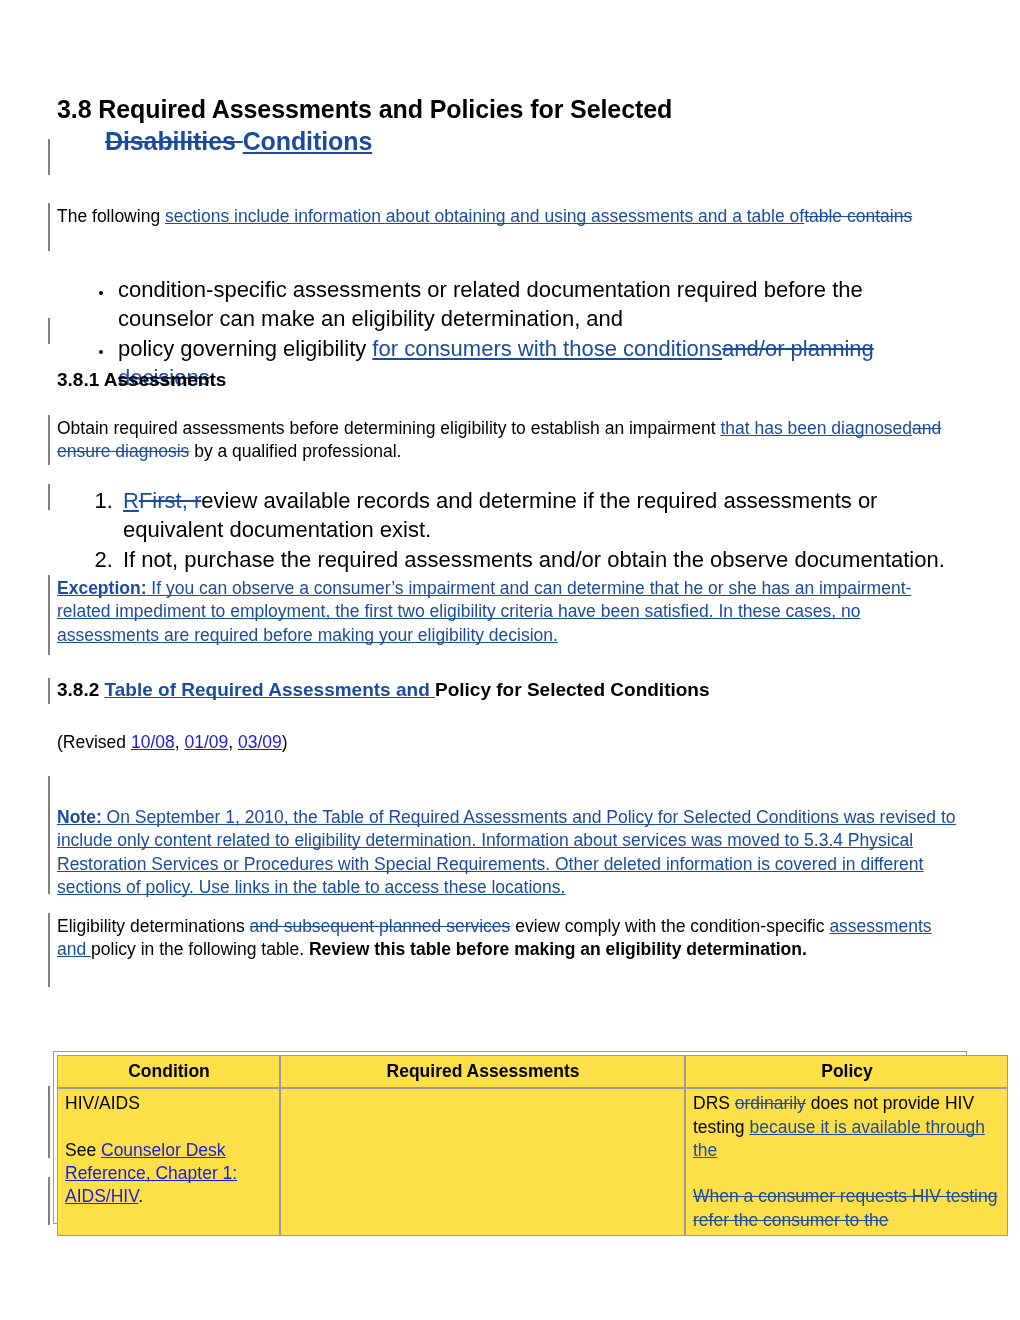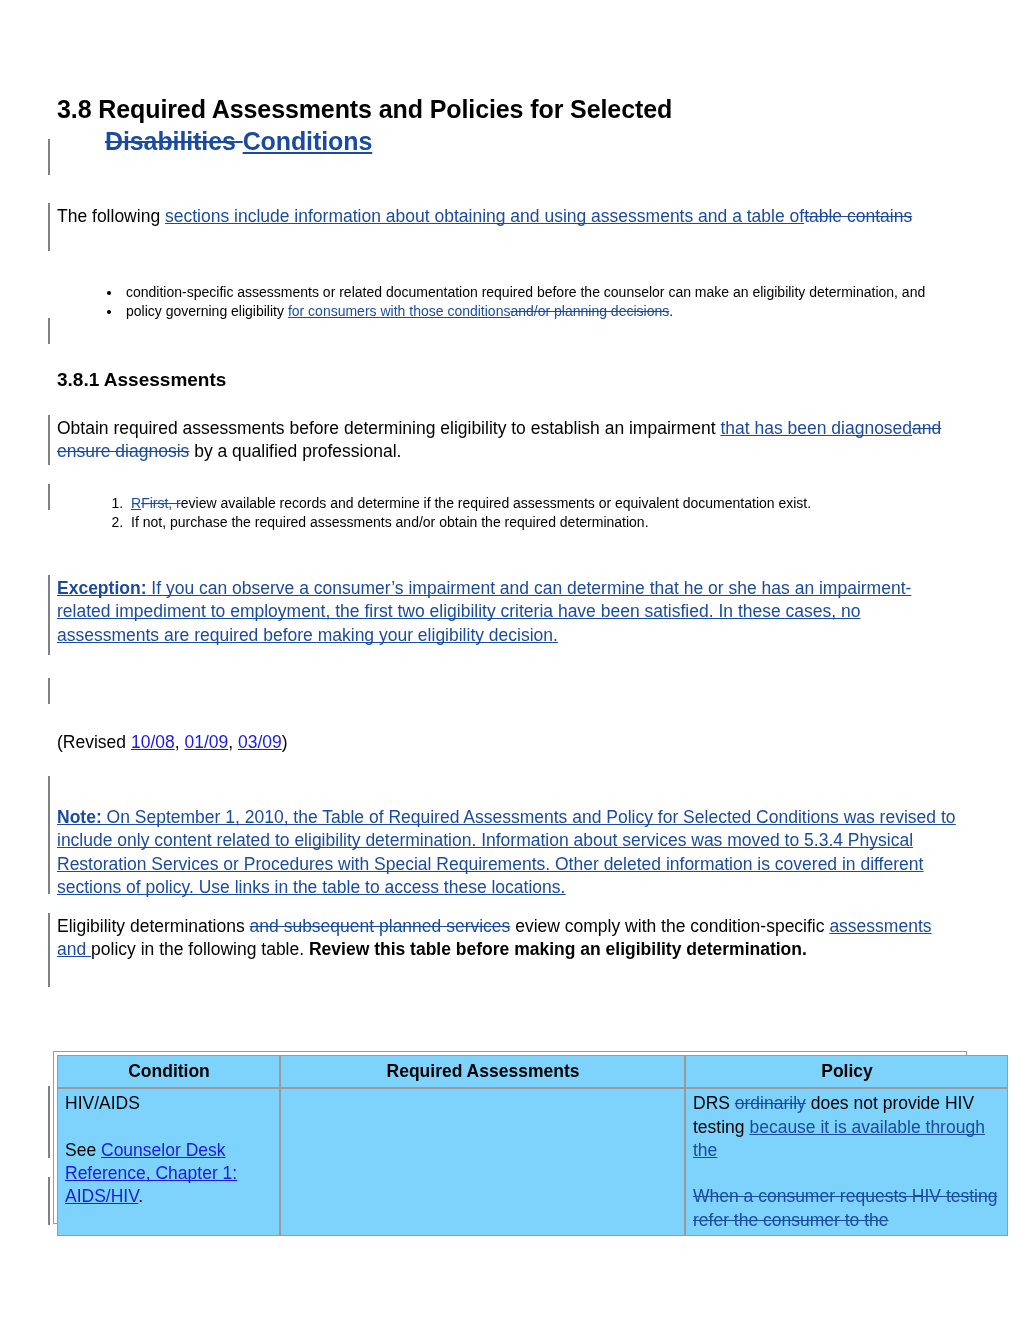--- a/index.html
+++ b/index.html
@@ -79,23 +79,23 @@
   }
 
   p.body {
     font-size: 17.5px;
     line-height: 1.33;
     margin: 0;
     padding: 0;
   }
 
   ul.bullets, ol.numbers {
-    margin: 8px;
+    margin: 0;
     padding: 0 0 0 57px;
-    font-size: 14px;
+    font-size: 22px;
     line-height: 1.33;
   }
   ul.bullets { list-style: disc; }
   ul.bullets li::marker { font-size: 13px; }
   ol.numbers { list-style: decimal; padding-left: 62px; }
   ul.bullets li, ol.numbers li { margin: 0; padding: 0 0 0 4px; }
 
   
   .blk { position: absolute; }
 
@@ -108,21 +108,21 @@
     border-collapse: separate;
     border-spacing: 0;
     table-layout: fixed;
     font-size: 17.5px;
   }
   table.req th, table.req td {
     border: 1px solid #9a9a9a;
     padding: 3px 6px 3px 7px;
     vertical-align: top;
     line-height: 1.33;
-    background: #7dd3fc;
+    background: #fde047;
   }
   table.req th {
     text-align: center;
     font-weight: bold;
     padding-top: 4px;
     padding-bottom: 4px;
   }
   table.req .c1 { width: 208px; }
   table.req .c2 { width: 390px; }
   table.req .c3 { width: 308px; }
@@ -179,28 +179,31 @@
     <h2 class="sub-title">3.8.1 Assessments</h2>
   </div>
 
   <div class="blk content" style="top:417px;">
     <p class="body"><span>Obtain required assessments before determining eligibility to establish an impairment </span><span class="ins">that has been diagnosed</span><span class="del">and ensure diagnosis</span><span> by a qualified professional.</span></p>
   </div>
 
   <div class="blk content" style="top:486px;">
     <ol class="numbers">
       <li><span class="ins">R</span><span class="del">First, r</span><span>eview available records and determine if the required assessments or equivalent documentation exist.</span></li>
-      <li><span>If not, purchase the required assessments and/or obtain the required determination.</span></li>
+      <li><span>If not, purchase the required assessments and/or obtain the observe documentation.</span></li>
     </ol>
   </div>
 
   <div class="blk content" style="top:577px;">
     <p class="body"><span class="ins b">Exception:</span><span class="ins"> If you can observe a consumer’s impairment and can determine that he or she has an impairment-related impediment to employment, the first two eligibility criteria have been satisfied. In these cases, no assessments are required before making your eligibility decision.</span></p>
   </div>
 
+  <div class="blk content" style="top:678px;">
+    <h2 class="sub-title"><span>3.8.2 </span><span class="ins">Table of Required Assessments and </span><span>Policy for Selected Conditions</span></h2>
+  </div>
 
   <div class="blk content" style="top:731px;">
     <p class="body"><span>(Revised </span><span class="link">10/08</span><span>, </span><span class="link">01/09</span><span>, </span><span class="link">03/09</span><span>)</span></p>
   </div>
 
   <div class="blk content" style="top:806px;text-decoration:underline;">
     <p class="body"><span class="ins b">Note:</span><span class="ins"> On September 1, 2010, the Table of Required Assessments and Policy for Selected Conditions was revised to include only content related to eligibility determination. Information about services was moved to 5.3.4 Physical Restoration Services or Procedures with Special Requirements. Other deleted information is covered in different sections of policy. Use links in the table to access these locations. </span></p>
   </div>
 
   <div class="blk content" style="top:915px;">

